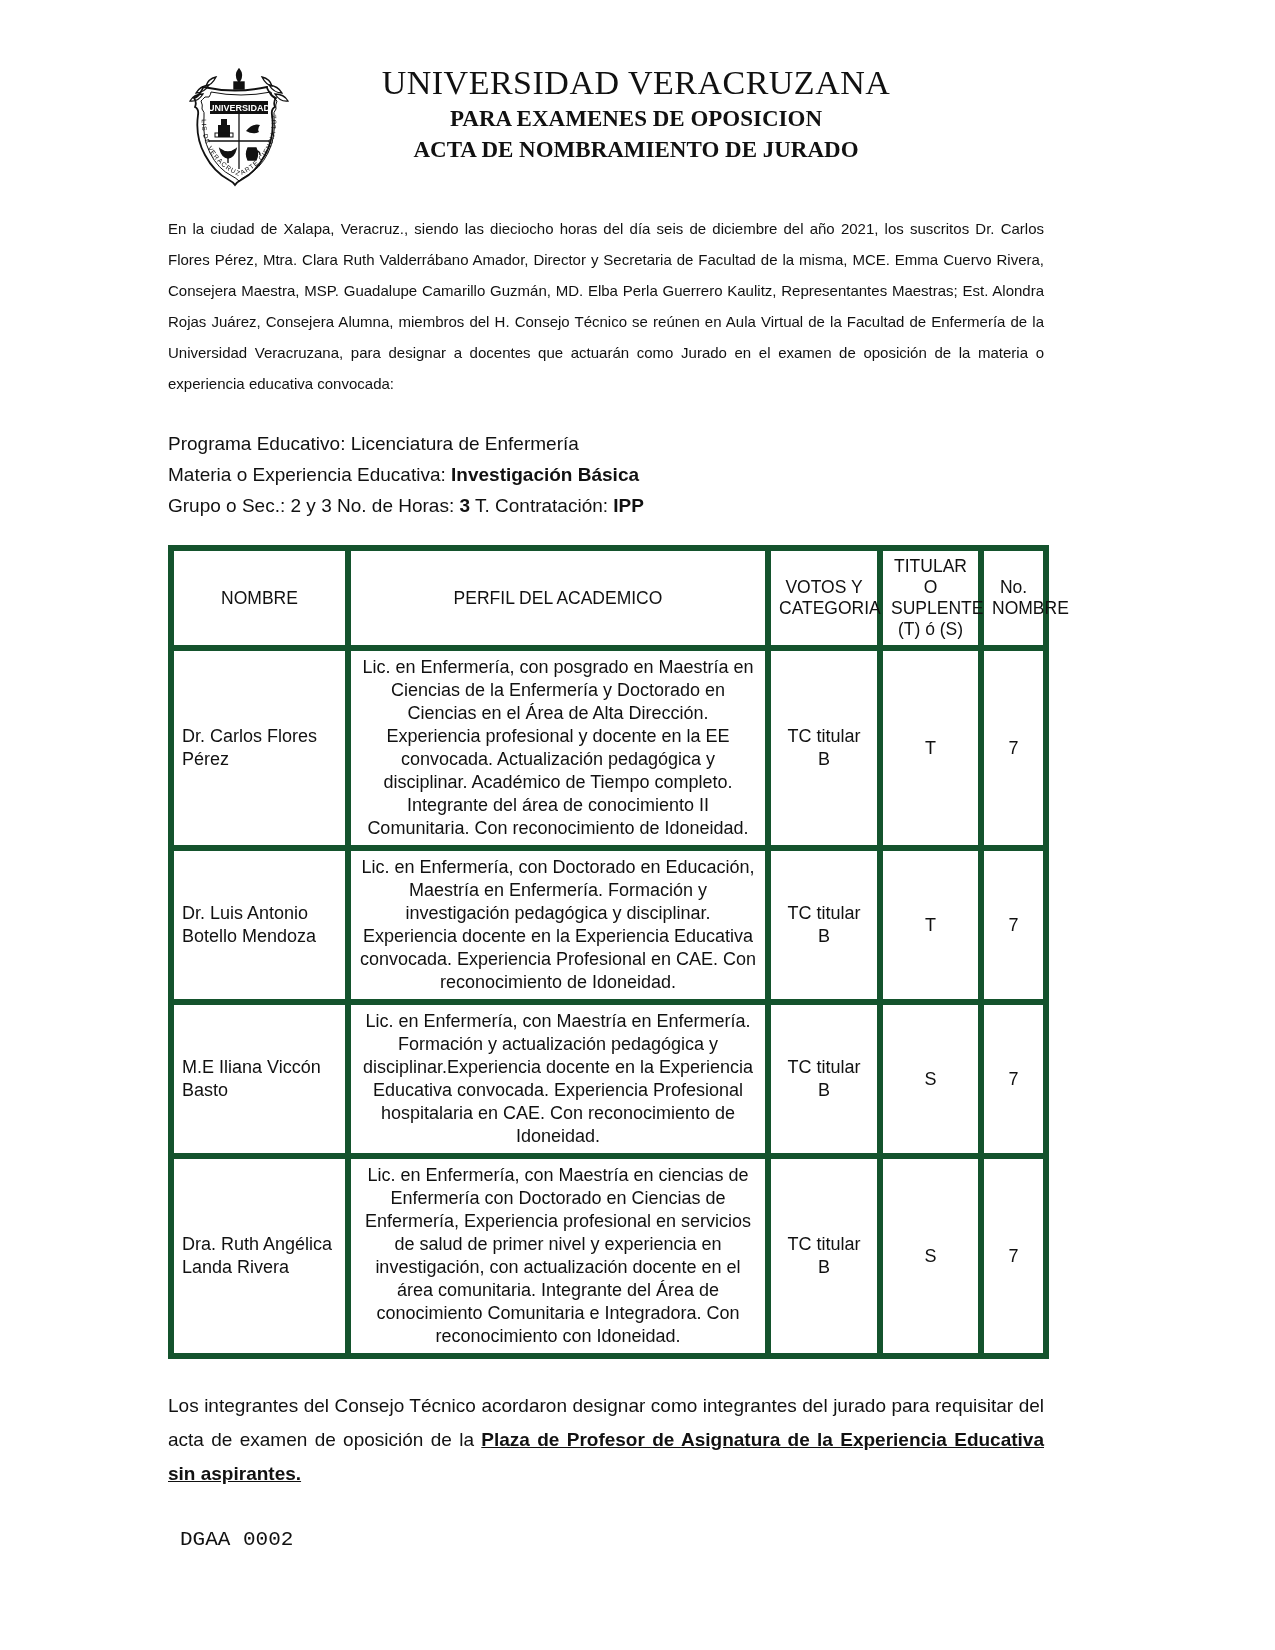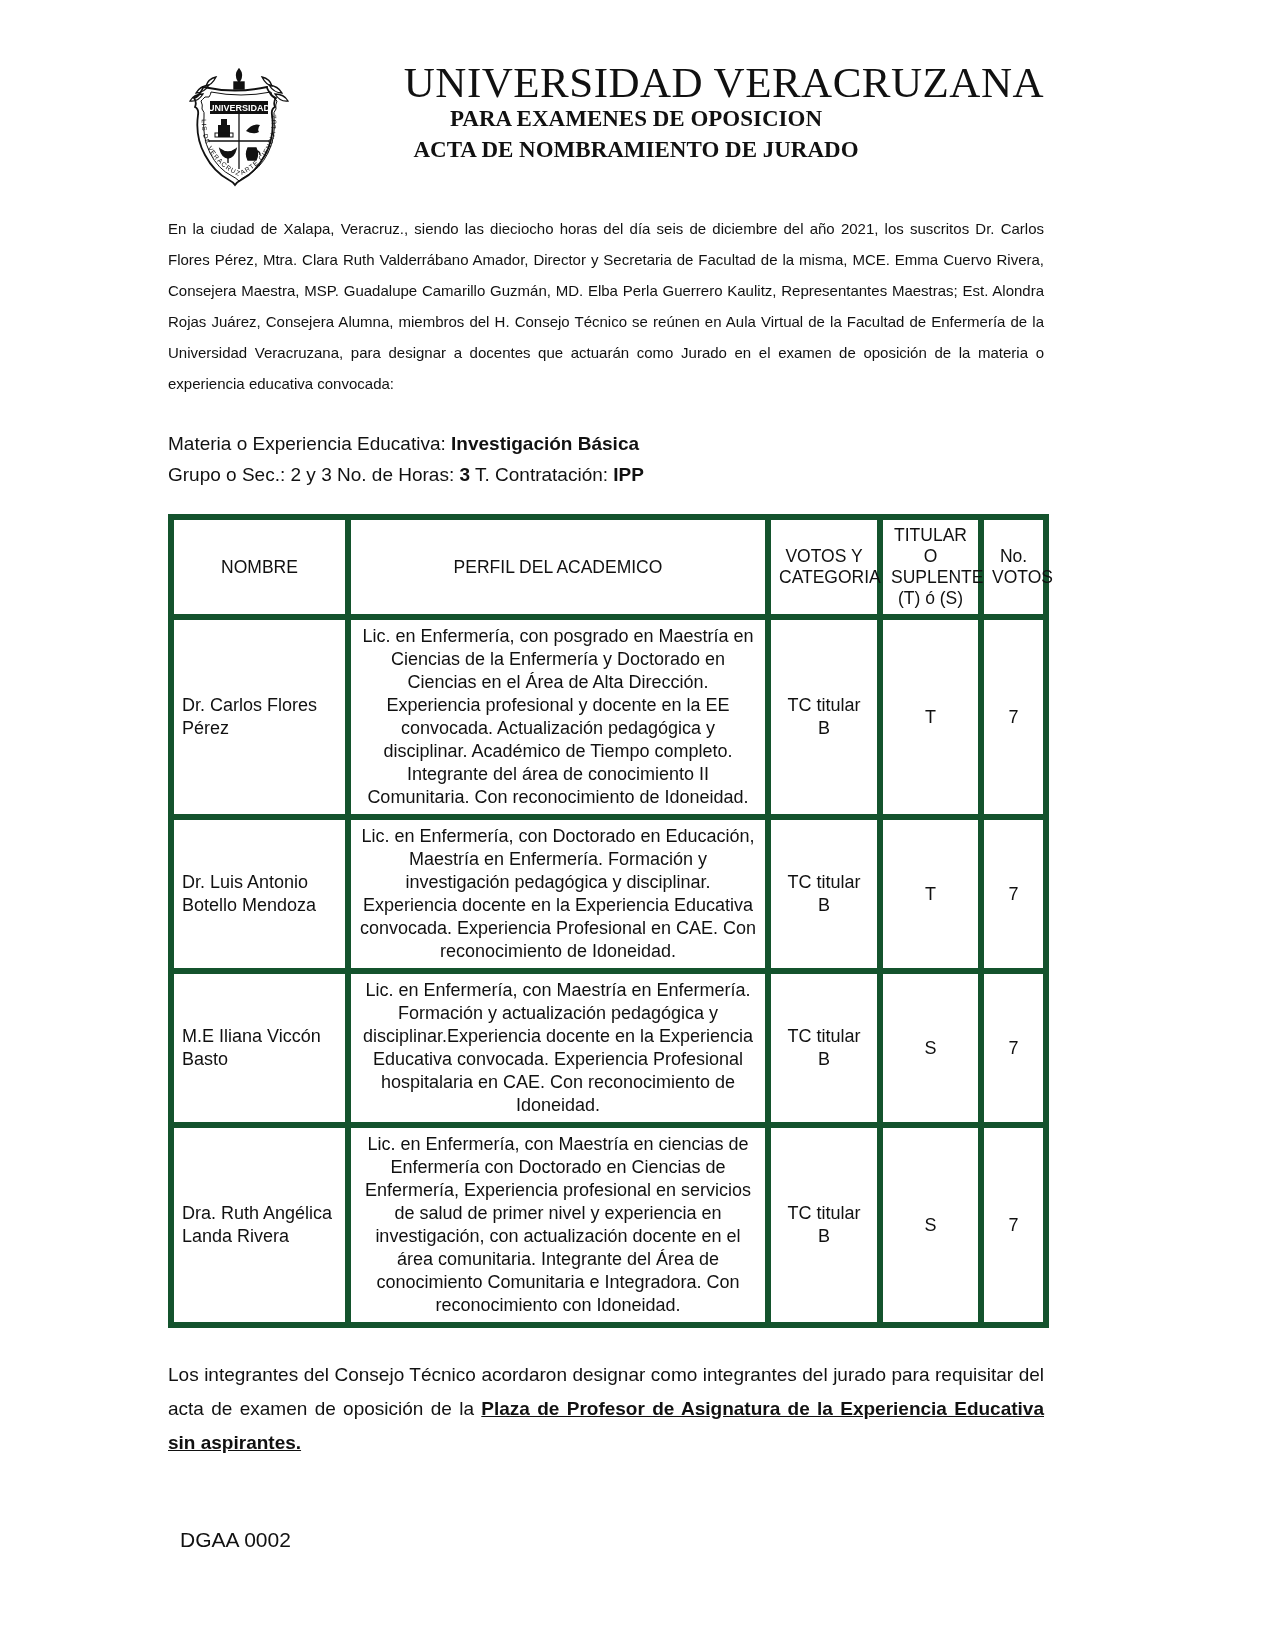--- a/index.html
+++ b/index.html
@@ -13,21 +13,21 @@
     font-family:"Liberation Sans", sans-serif;
     color:#111;
   }
   
   .doc-header{position:relative;height:128px;}
   .crest{position:absolute;left:8px;top:0;width:126px;height:126px;}
   .crest svg{width:100%;height:100%;}
   .titles{text-align:center;padding-left:60px;}
   .title-university{
     font-family:"Liberation Serif", serif;
-    font-size:43px;letter-spacing:.5px;line-height:40px;margin-top:8px;text-align:right;
+    font-size:34px;letter-spacing:.5px;line-height:40px;margin-top:8px;
   }
   .title-sub{
     font-family:"Liberation Serif", serif;
     font-weight:bold;font-size:23px;line-height:31px;
   }
   
   .intro{
     margin:22px 0 0 0;
     font-size:15px;line-height:31px;
     text-align:justify;
@@ -63,21 +63,21 @@
   
   .closing{
     margin:30px 0 0 0;
     font-size:19px;line-height:34px;
     text-align:justify;
   }
   .closing .bu{font-weight:bold;text-decoration:underline;}
   
   .doc-footer{
     position:absolute;left:180px;top:1528px;
-    font-family:Liberation Sans, sans-serif;
+    font-family:Liberation Mono, monospace;
     font-size:21px;
   }
 </style>
 </head>
 <body>
 
 <div class="page">
 
   <header class="doc-header">
     <div class="crest">
@@ -138,32 +138,33 @@
     <div class="titles">
       <div class="title-university">UNIVERSIDAD VERACRUZANA</div>
       <div class="title-sub">PARA EXAMENES DE OPOSICION</div>
       <div class="title-sub">ACTA DE NOMBRAMIENTO DE JURADO</div>
     </div>
   </header>
 
   <p class="intro">En la ciudad de Xalapa, Veracruz., siendo las dieciocho horas del día seis de diciembre del año 2021, los suscritos Dr. Carlos Flores Pérez, Mtra. Clara Ruth Valderrábano Amador, Director y Secretaria de Facultad de la misma, MCE. Emma Cuervo Rivera, Consejera Maestra, MSP. Guadalupe Camarillo Guzmán, MD. Elba Perla Guerrero Kaulitz, Representantes Maestras; Est. Alondra Rojas Juárez, Consejera Alumna, miembros del H. Consejo Técnico se reúnen en Aula Virtual de la Facultad de Enfermería de la Universidad Veracruzana, para designar a docentes que actuarán como Jurado en el examen de oposición de la materia o experiencia educativa convocada:</p>
 
   <div class="program">
+    <div><span>Programa Educativo: Licenciatura de Enfermería</span></div>
     <div><span>Materia o Experiencia Educativa: </span><span class="b">Investigación Básica</span></div>
     <div><span>Grupo o Sec.: 2 y 3 No. de Horas: </span><span class="b">3</span><span> T. Contratación: </span><span class="b">IPP</span></div>
   </div>
 
   <table class="jury">
     <thead>
       <tr>
         <th class="c-nombre">NOMBRE</th>
         <th class="c-perfil">PERFIL DEL ACADEMICO</th>
         <th class="c-puesto">VOTOS Y CATEGORIA</th>
         <th class="c-ts">TITULAR O SUPLENTE (T) ó (S)</th>
-        <th class="c-votos">No. VOTOS</th>
+        <th class="c-votos">No. NOMBRE</th>
       </tr>
     </thead>
     <tbody>
       <tr>
         <td class="c-nombre">Dr. Carlos Flores Pérez</td>
         <td class="c-perfil">Lic. en Enfermería, con posgrado en Maestría en Ciencias de la Enfermería y Doctorado en Ciencias en el Área de Alta Dirección. Experiencia profesional y docente en la EE convocada. Actualización pedagógica y disciplinar.  Académico de Tiempo completo. Integrante del área de conocimiento II Comunitaria. Con reconocimiento de Idoneidad.</td>
         <td class="c-puesto">TC titular B</td>
         <td class="c-ts">T</td>
         <td class="c-votos">7</td>
       </tr>

